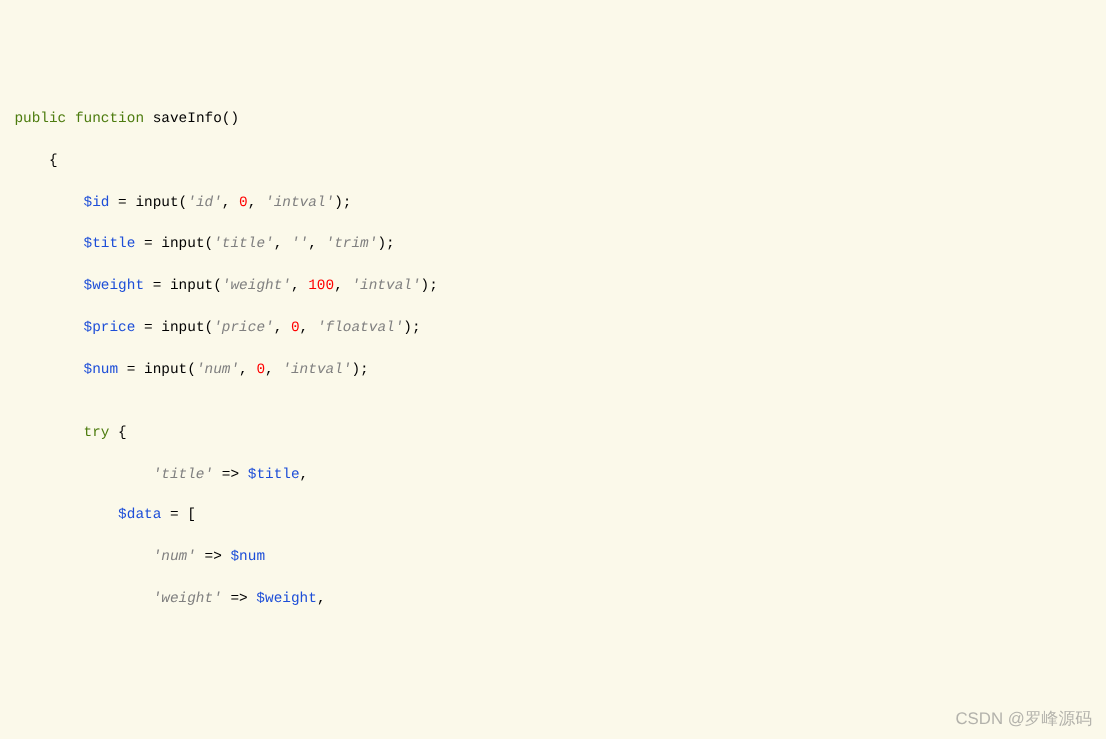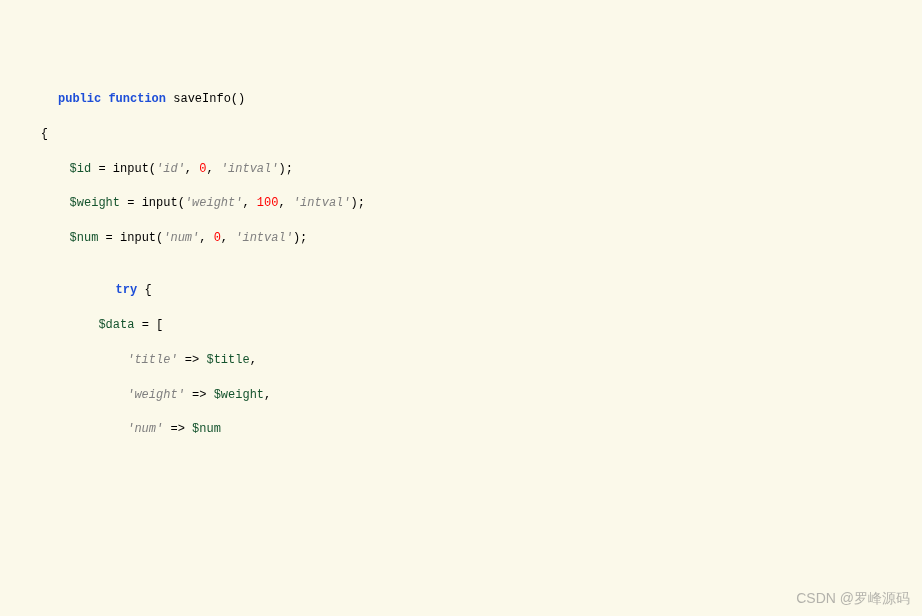--- a/index.html
+++ b/index.html
@@ -8,22 +8,22 @@
       font-family: Consolas, 'Courier New', monospace;
       font-size: 12px;
       line-height: 1.45;
       padding: 4px 0 4px 12px;
       width: 922px;
       height: 616px;
       position: relative;
       color: #000;
       white-space: pre;
     }
-    .kw { color: #1d4ed8; font-weight: bold; margin-left: 46px; }
-    .var { color: #14532d; }
+    .kw { color: #4d7c0f; font-weight: normal; }
+    .var { color: #1d4ed8; }
     .str { color: #808080; font-style: italic; }
     .num { color: #ff0000; }
     .op { color: #000000; text-align: center; }
     .watermark {
       position: absolute;
       bottom: 8px;
       right: 12px;
       font-family: 'Microsoft YaHei', SimSun, sans-serif;
       font-size: 14px;
       color: rgba(120, 120, 120, 0.55);
@@ -34,28 +34,30 @@
   </style>
 </head>
 <body>
 
 
 
 <div>
 <span class="line"><span class="kw">public function</span><span class="op"> saveInfo</span><span class="op">()</span></span>
 <span class="line">    <span class="op">{</span></span>
 <span class="line">        <span class="var">$id</span><span class="op"> = input(</span><span class="str">'id'</span><span class="op">, </span><span class="num">0</span><span class="op">, </span><span class="str">'intval'</span><span class="op">);</span></span>
+<span class="line">        <span class="var">$title</span><span class="op"> = input(</span><span class="str">'title'</span><span class="op">, </span><span class="str">''</span><span class="op">, </span><span class="str">'trim'</span><span class="op">);</span></span>
 <span class="line">        <span class="var">$weight</span><span class="op"> = input(</span><span class="str">'weight'</span><span class="op">, </span><span class="num">100</span><span class="op">, </span><span class="str">'intval'</span><span class="op">);</span></span>
+<span class="line">        <span class="var">$price</span><span class="op"> = input(</span><span class="str">'price'</span><span class="op">, </span><span class="num">0</span><span class="op">, </span><span class="str">'floatval'</span><span class="op">);</span></span>
 <span class="line">        <span class="var">$num</span><span class="op"> = input(</span><span class="str">'num'</span><span class="op">, </span><span class="num">0</span><span class="op">, </span><span class="str">'intval'</span><span class="op">);</span></span>
 <span class="line"></span>
 <span class="line">        <span class="kw">try</span><span class="op"> {</span></span>
+<span class="line">                <span class="str">'title'</span><span class="op"> =&gt; </span><span class="var">$title</span><span class="op">,</span></span>
 <span class="line">            <span class="var">$data</span><span class="op"> = [</span></span>
-<span class="line">                <span class="str">'title'</span><span class="op"> =&gt; </span><span class="var">$title</span><span class="op">,</span></span>
+<span class="line">                <span class="str">'num'</span><span class="op"> =&gt; </span><span class="var">$num</span></span>
 <span class="line">                <span class="str">'weight'</span><span class="op"> =&gt; </span><span class="var">$weight</span><span class="op">,</span></span>
-<span class="line">                <span class="str">'num'</span><span class="op"> =&gt; </span><span class="var">$num</span></span>
 
 
 
 
 
 
 
 
 
 

